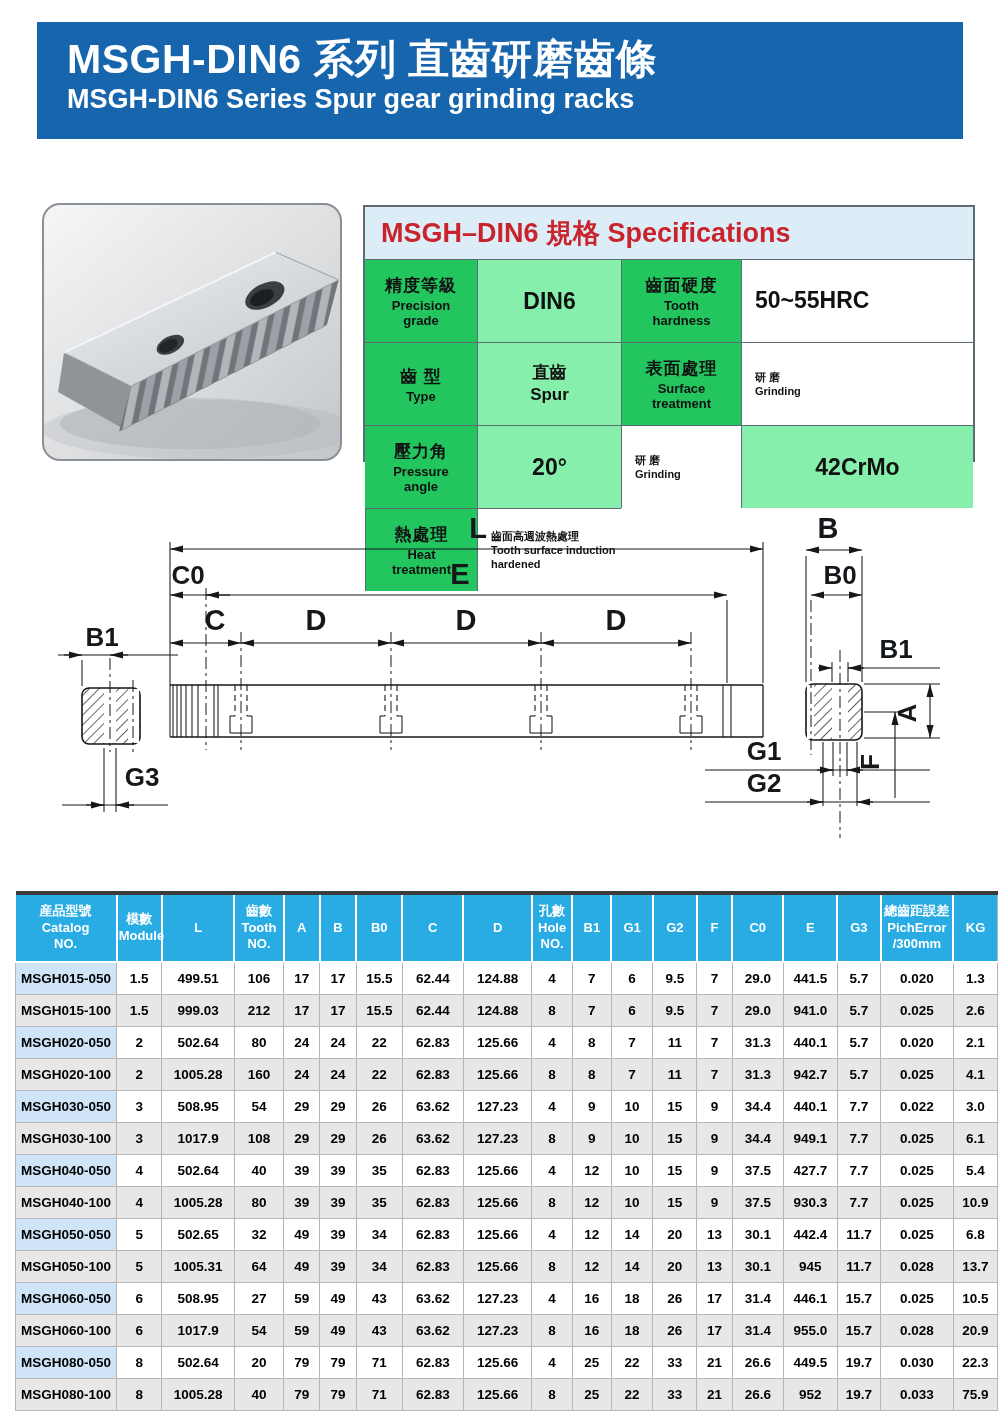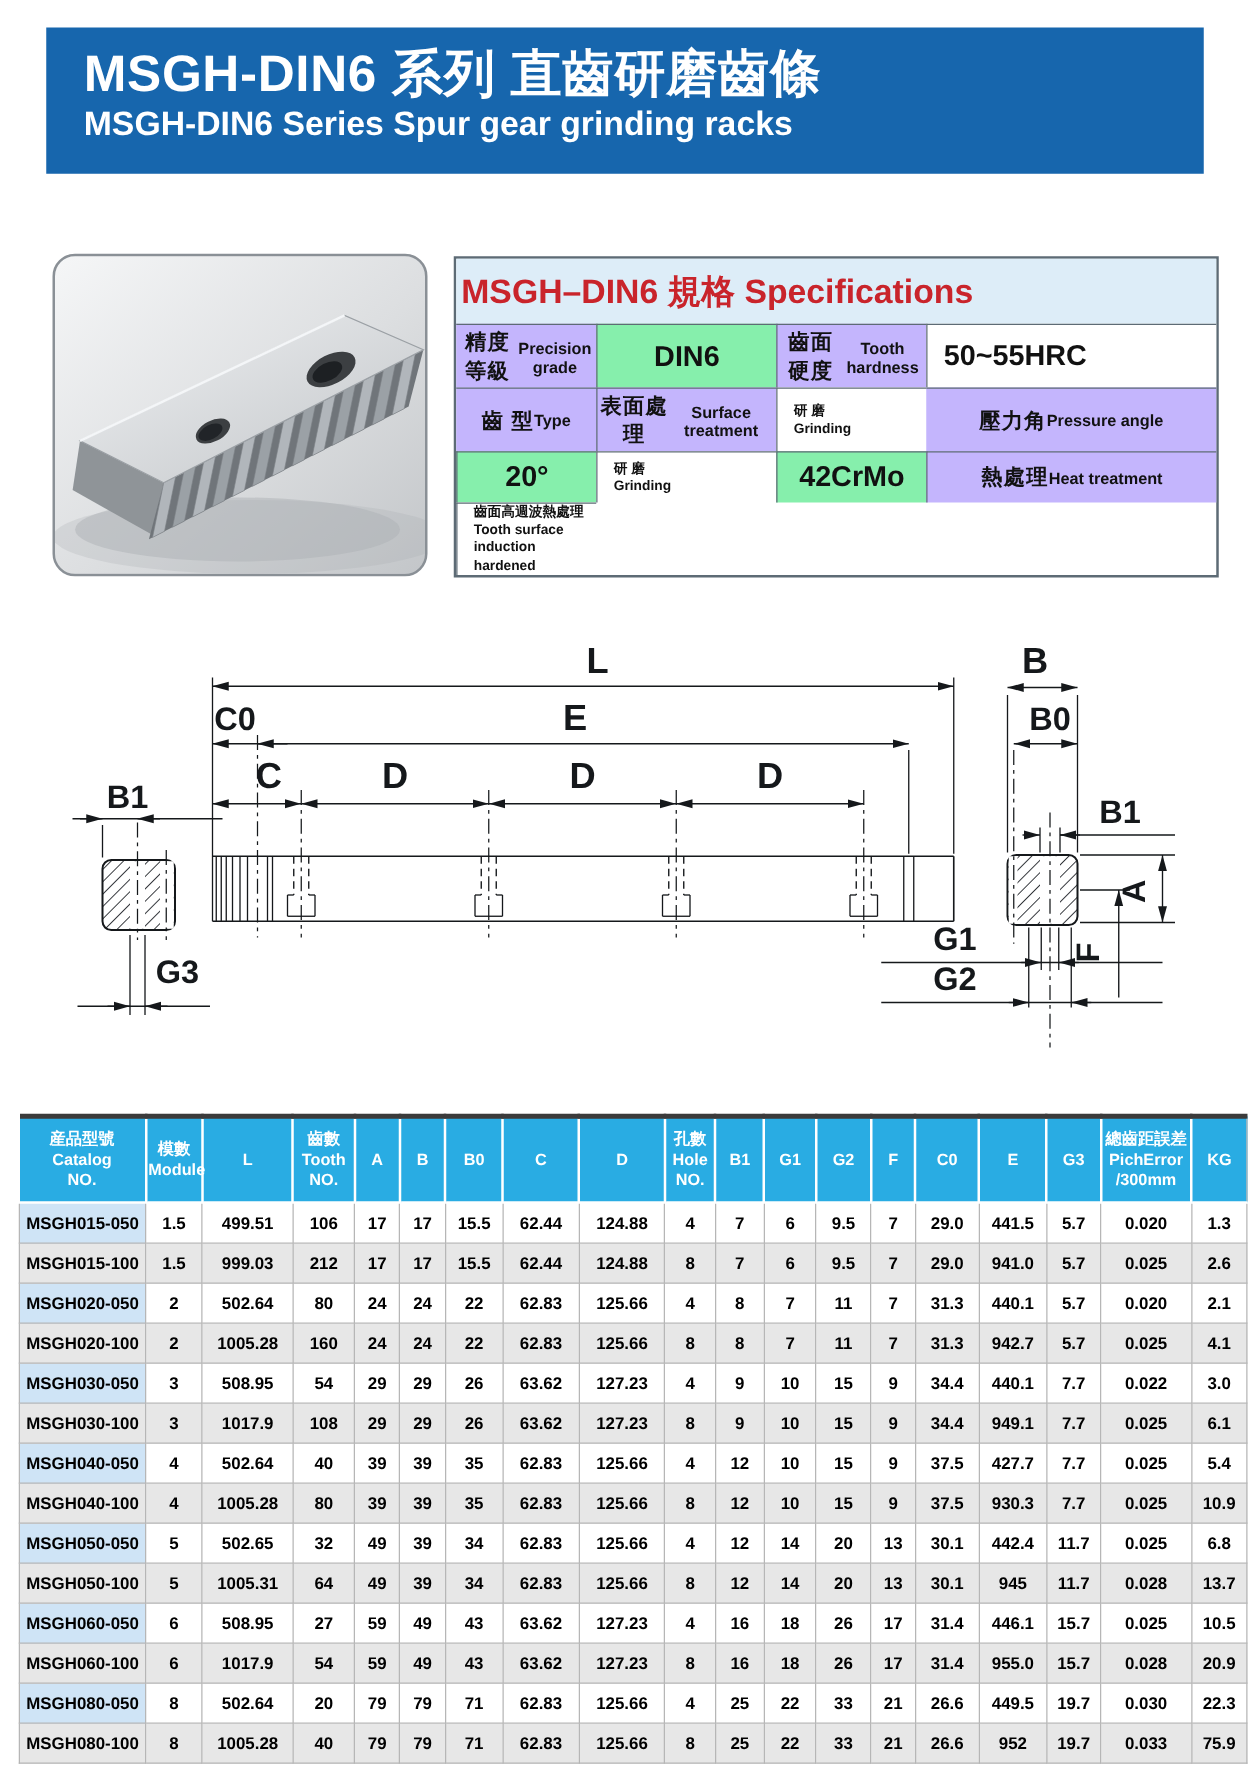--- a/index.html
+++ b/index.html
@@ -18,23 +18,23 @@
          background:linear-gradient(140deg,#f5f6f7 0%,#dcdee0 55%,#c3c6c9 100%);}
   .photo svg{display:block;width:100%;height:100%;}
 
   
   .spec{position:absolute;left:363px;top:205px;width:612px;height:257px;box-sizing:border-box;
         border:2px solid #5d6b75;display:grid;grid-template-columns:112px 144px 120px 1fr;
         grid-template-rows:52px 1fr 1fr 1fr 1fr;background:#fff;}
   .spec>div{box-sizing:border-box;border-left:1px solid #5d6b75;border-top:1px solid #5d6b75;}
   .spec .fc{border-left:none;}
   .spec-title{grid-column:1/-1;border:none !important;background:#ddedf8;color:#c9242b;
-        font-weight:bold;font-size:27px;display:flex;align-items:center;padding-left:4px;}
-  .lab{background:#c4b5fd;display:flex;justify-content:center;
-       align-items:center;text-align:center;padding:2px;}
+        font-weight:bold;font-size:27px;display:flex;align-items:center;padding-left:16px;}
+  .lab{background:#22c55e;display:flex;flex-direction:column;justify-content:center;
+       align-items:center;text-align:center;padding:14px;}
   .lab .zh{font-size:17px;font-weight:bold;letter-spacing:1px;}
   .lab .en{font-size:13px;font-weight:bold;margin-top:1px;}
   .val{display:flex;align-items:center;justify-content:center;font-weight:bold;
        white-space:pre-line;text-align:center;background:#86efac;}
   .vbig{font-size:23px;}
   .vmed{font-size:17px;line-height:1.3;}
   .val2{display:flex;align-items:center;justify-content:flex-start;padding-left:13px;
         font-weight:bold;white-space:pre-line;font-size:11px;line-height:1.3;background:#fff;}
   .v2big{font-size:23px;}
 
@@ -123,20 +123,22 @@
     <div class="lab">
       <span class="zh">齒面硬度</span>
       <span class="en">Tooth hardness</span>
       </div>
     <div class="val2 v2big">50~55HRC</div>
 
     <div class="lab fc">
       <span class="zh">齒 型</span>
       <span class="en">Type</span>
       </div>
+    <div class="val vmed">直齒
+Spur</div>
     <div class="lab">
       <span class="zh">表面處理</span>
       <span class="en">Surface treatment</span>
       </div>
     <div class="val2">研 磨
 Grinding</div>
 
     <div class="lab fc">
       <span class="zh">壓力角</span>
       <span class="en">Pressure angle</span>

